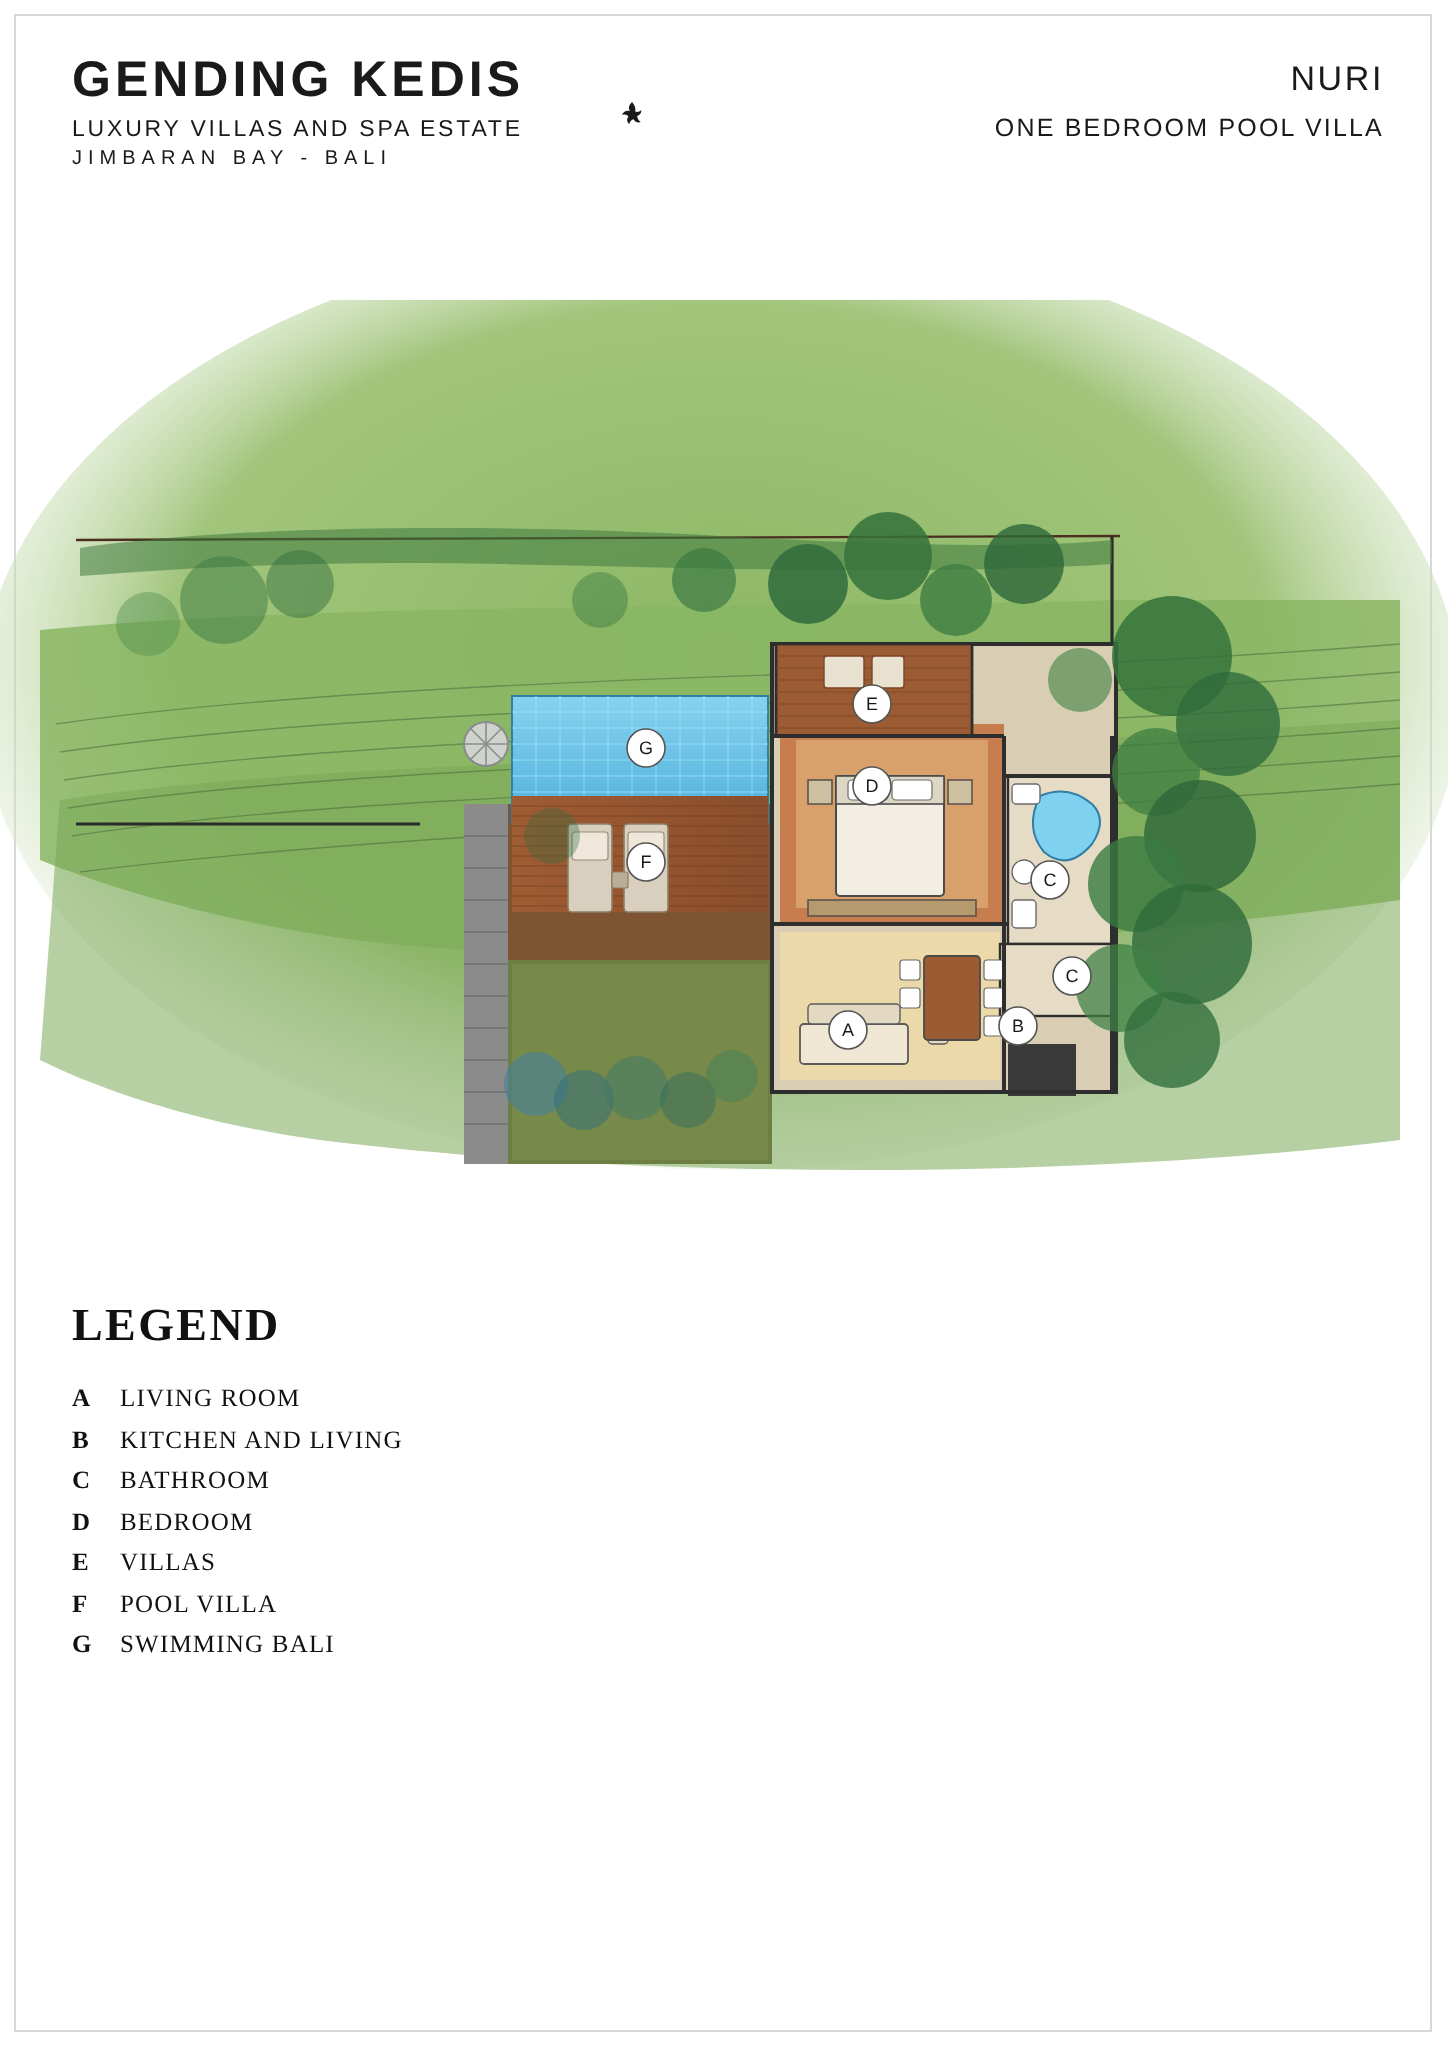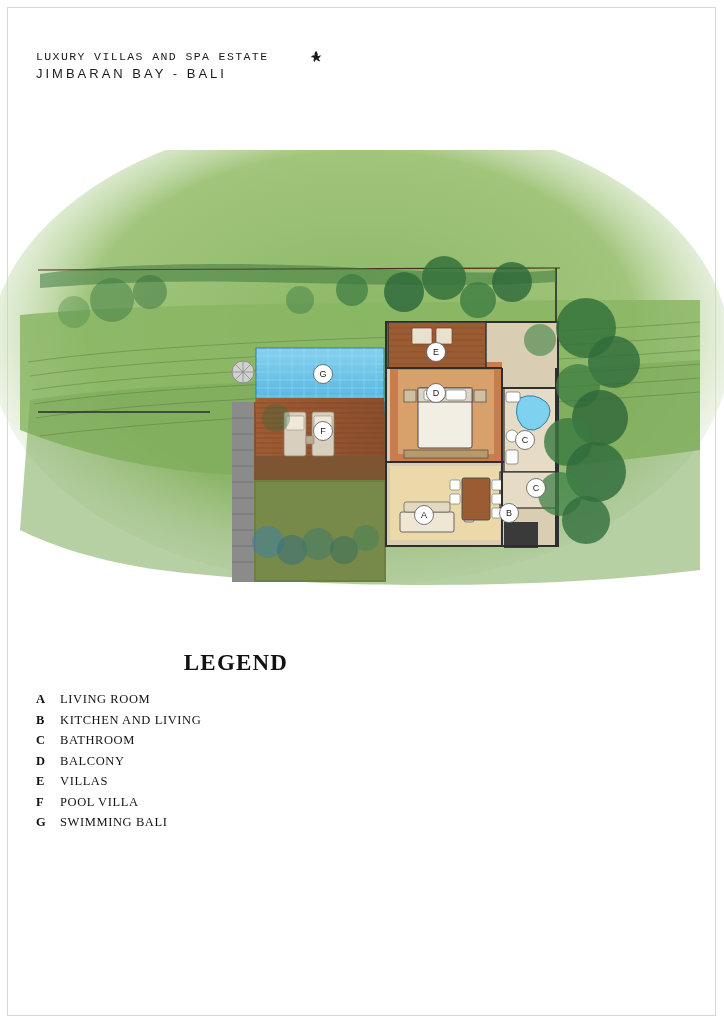--- a/index.html
+++ b/index.html
@@ -43,30 +43,30 @@
   .brand-name {
     font-family: "Liberation Sans", sans-serif;
     font-size: 25px;
     letter-spacing: 2.0px;
     font-weight: bold;
     color: #1a1a1a;
     line-height: 1;
     white-space: nowrap;
   }
   .brand-sub1 {
-    font-family: Liberation Mono, monospace;
+    font-family: Liberation Sans, sans-serif;
     font-size: 11.5px;
     letter-spacing: 1.4px;
     color: #1a1a1a;
-    margin-top: 22px;
+    margin-top: 6px;
     white-space: nowrap;
   }
   .brand-sub2 {
     font-family: "Liberation Sans", sans-serif;
-    font-size: 13px;
+    font-size: 10px;
     letter-spacing: 3.0px;
     color: #1a1a1a;
     margin-top: 3px;
     white-space: nowrap;
   }
   .bird-icon {
     position: absolute;
     left: 271px; top: 22px;
     width: 18px; height: 16px;
   }
@@ -104,21 +104,20 @@
     left: 36px; top: 650px;
     width: 400px;
   }
   .legend-title {
     font-family: "Liberation Serif", serif;
     font-size: 23px;
     font-weight: bold;
     letter-spacing: 1.2px;
     color: #111;
     margin-bottom: 16px;
-    text-align: center;
   }
   .legend-row {
     display: flex;
     align-items: baseline;
     margin-bottom: 5.5px;
   }
   .legend-key {
     width: 24px;
     font-family: "Liberation Serif", serif;
     font-size: 12.5px;
@@ -142,27 +141,32 @@
   }
 </style>
 </head>
 <body>
 
 <div class="page">
   <div class="page-border"></div>
 
   <div class="header">
     <div class="brand">
+      <div class="brand-name">GENDING KEDIS</div>
       <div class="brand-sub1">LUXURY VILLAS AND SPA ESTATE</div>
       <div class="brand-sub2">JIMBARAN  BAY   -    BALI</div>
       <svg class="bird-icon" viewBox="0 0 18 16">
         <path d="M9 1 C7.5 2.5 7 4 8 5.5 C6 5 4.5 6 4 7.5 C5.5 7 6.5 7.4 7.2 8.2 C6.2 9.5 6.4 11 7.6 12 C8 10.6 8.8 9.8 9.8 9.6 C10.6 11 12 11.6 13.4 11 C12.2 10.2 11.6 9.2 11.6 8 C13 7.6 13.8 6.4 13.6 5 C12.6 6 11.6 6.2 10.6 5.8 C11 4.2 10.4 2.4 9 1 Z" fill="#1a1a1a"></path>
       </svg>
     </div>
 
+    <div class="title-block">
+      <div class="villa-name">NURI</div>
+      <div class="villa-type">ONE BEDROOM POOL VILLA</div>
+    </div>
   </div>
 
   <div class="plan">
     <svg width="724" height="470" viewBox="0 0 724 470">
       <defs>
         <radialGradient id="lawnFade" cx="50%" cy="45%" r="62%">
           <stop offset="0%" stop-color="#8cb765" stop-opacity="1"></stop>
           <stop offset="60%" stop-color="#9cc274" stop-opacity="0.95"></stop>
           <stop offset="100%" stop-color="#ffffff" stop-opacity="0"></stop>
         </radialGradient>
@@ -445,21 +449,21 @@
     <div class="legend-row">
       <div class="legend-key">B</div>
       <div class="legend-label">KITCHEN AND LIVING</div>
     </div>
     <div class="legend-row">
       <div class="legend-key">C</div>
       <div class="legend-label">BATHROOM</div>
     </div>
     <div class="legend-row">
       <div class="legend-key">D</div>
-      <div class="legend-label">BALCONY</div>
+      <div class="legend-label">BEDROOM</div>
     </div>
     <div class="legend-row">
       <div class="legend-key">E</div>
       <div class="legend-label">VILLAS</div>
     </div>
     <div class="legend-row">
       <div class="legend-key">F</div>
       <div class="legend-label">POOL VILLA</div>
     </div>
     <div class="legend-row">

